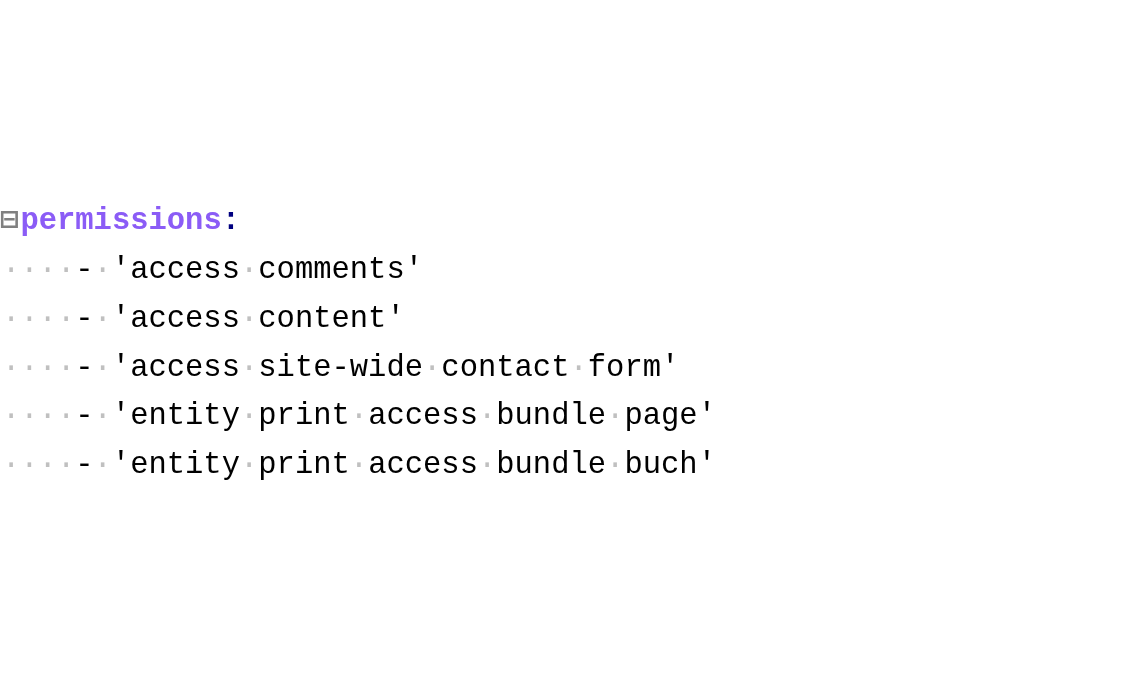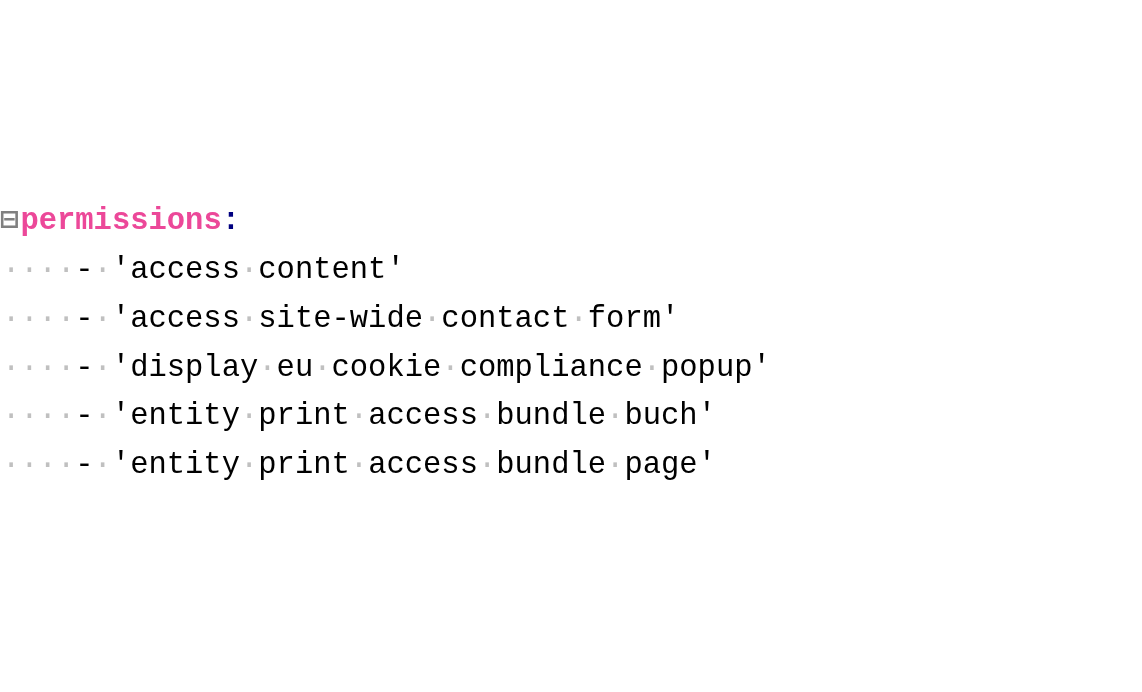--- a/index.html
+++ b/index.html
@@ -9,36 +9,36 @@
       font-size: 30.5px;
       background: #ffffff;
       white-space: pre;
       line-height: 1.6;
       overflow: hidden;
       padding-top: 2px;
       padding-left: 2px;
     }
     .line { display: block; }
     .key-line { font-weight: bold; }
-    .key { color: #ec4899; }
+    .key { color: #8b5cf6; }
     .colon { color: #000080; }
     .expand-marker { color: #808080; position: relative; left: -2px; }
     .ws { color: #c0c0c0; }
     .dash { color: #000000; }
     .q { color: #000000; }
     .str { color: #000000; }
   </style>
 </head>
 <body>
 
 
 
 <div id="root"><span class="line key-line"><span class="expand-marker">⊟</span><span class="key">permissions</span><span class="colon">:</span>
+</span><span class="line"><span class="ws">····</span><span class="dash">-</span><span class="ws">·</span><span class="q">'</span><span class="str">access<span class="ws">·</span>comments</span><span class="q">'</span>
 </span><span class="line"><span class="ws">····</span><span class="dash">-</span><span class="ws">·</span><span class="q">'</span><span class="str">access<span class="ws">·</span>content</span><span class="q">'</span>
 </span><span class="line"><span class="ws">····</span><span class="dash">-</span><span class="ws">·</span><span class="q">'</span><span class="str">access<span class="ws">·</span>site-wide<span class="ws">·</span>contact<span class="ws">·</span>form</span><span class="q">'</span>
-</span><span class="line"><span class="ws">····</span><span class="dash">-</span><span class="ws">·</span><span class="q">'</span><span class="str">display<span class="ws">·</span>eu<span class="ws">·</span>cookie<span class="ws">·</span>compliance<span class="ws">·</span>popup</span><span class="q">'</span>
+</span><span class="line"><span class="ws">····</span><span class="dash">-</span><span class="ws">·</span><span class="q">'</span><span class="str">entity<span class="ws">·</span>print<span class="ws">·</span>access<span class="ws">·</span>bundle<span class="ws">·</span>page</span><span class="q">'</span>
 </span><span class="line"><span class="ws">····</span><span class="dash">-</span><span class="ws">·</span><span class="q">'</span><span class="str">entity<span class="ws">·</span>print<span class="ws">·</span>access<span class="ws">·</span>bundle<span class="ws">·</span>buch</span><span class="q">'</span>
-</span><span class="line"><span class="ws">····</span><span class="dash">-</span><span class="ws">·</span><span class="q">'</span><span class="str">entity<span class="ws">·</span>print<span class="ws">·</span>access<span class="ws">·</span>bundle<span class="ws">·</span>page</span><span class="q">'</span>
 </span><span class="line">
 </span></div>
 
 
 
 
 </body></html>

